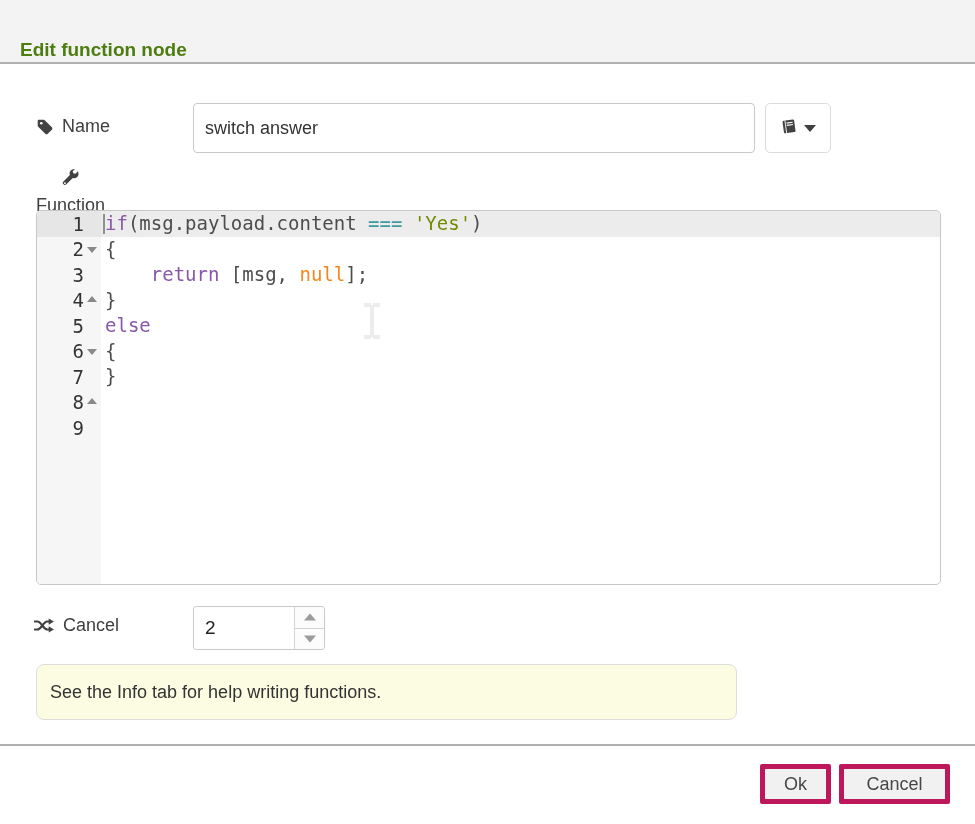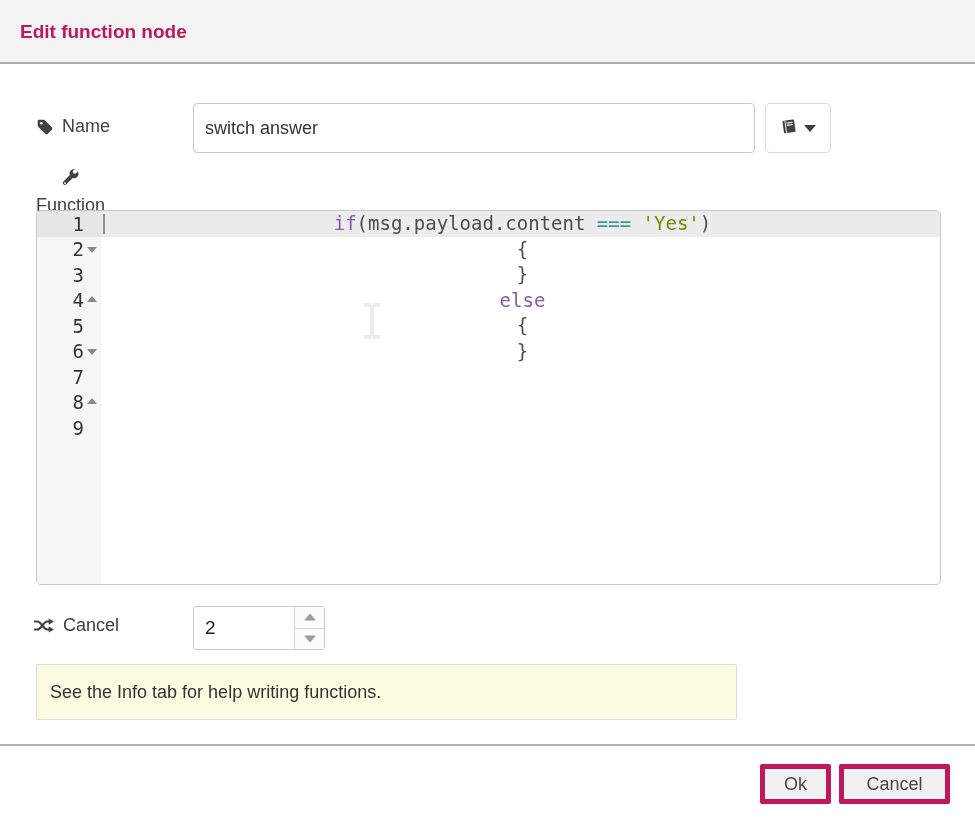--- a/index.html
+++ b/index.html
@@ -11,22 +11,22 @@
     color: #3f3f3f;
     overflow: hidden;
   }
 
   
   .dlg-header {
     position:absolute; top:0; left:0; width:975px; height:64px;
     background:#f3f3f3; border-bottom:2px solid #b0b0b0;
   }
   .dlg-title {
-    position:absolute; left:20px; top:21px;
-    font-size:19px; font-weight:bold; color:#be185d;
+    position:absolute; left:20px; top:39px;
+    font-size:19px; font-weight:bold; color:#4d7c0f;
   }
 
   
   .row-label {
     position:absolute; display:flex; align-items:center; gap:8px;
     font-size:18px; color:#404040;
   }
   .row-label svg { display:block; }
   #name-label { left:36px; top:116px; }
   #function-label { left:36px; top:169px;flex-direction:column; }
@@ -75,21 +75,21 @@
   .fold.open::after {
     content:''; position:absolute; left:2px; top:5px;
     border-left:5px solid transparent; border-right:5px solid transparent;
     border-top:6px solid #898989;
   }
   .fold.close::after {
     content:''; position:absolute; left:2px; top:3px;
     border-left:5px solid transparent; border-right:5px solid transparent;
     border-bottom:6px solid #898989;
   }
-  .editor-code { flex:1; position:relative;text-align:center; }
+  .editor-code { flex:1; position:relative; }
   .code-row {
     height:25.5px; line-height:25.5px; white-space:pre;
     padding-left:4px; color:#4D4D4C; position:relative;
   }
   .code-row.active { background:#ececec; }
   .cursor {
     position:absolute; left:2px; top:3px; width:2px; height:20px;
     background:#8f8f8f;
   }
 
@@ -117,21 +117,21 @@
   }
   .spin-down::after {
     content:''; position:absolute; left:50%; top:50%; transform:translate(-50%,-50%);
     border-left:6px solid transparent; border-right:6px solid transparent;
     border-top:7px solid #9a9a9a;
   }
 
   
   .tip-box {
     position:absolute; left:36px; top:664px; width:701px; height:56px;
-    background:#fcfce2; border:1px solid #dddddd; border-radius:2px;
+    background:#fcfce2; border:1px solid #dddddd; border-radius:8px;
     display:flex; align-items:center; padding-left:13px;
     font-size:18px; color:#333;
   }
 
   
   .footer-line {
     position:absolute; left:0; top:744px; width:975px; height:0;
     border-top:2px solid #b0b0b0;
   }
   .btn {
@@ -218,20 +218,21 @@
         <span class="fold close"></span>
       </div>
       <div class="gutter-row">
         <span class="lnum">9</span>
         <span class="fold"></span>
       </div>
     </div>
   <div class="editor-code">
       <div class="code-row active"><span class="cursor"></span><span style="color: rgb(137, 89, 168);">if</span><span style="color: rgb(77, 77, 76);">(msg.payload.content </span><span style="color: rgb(62, 153, 159);">===</span><span style="color: rgb(77, 77, 76);"> </span><span style="color: rgb(113, 140, 0);">'Yes'</span><span style="color: rgb(77, 77, 76);">)</span></div>
       <div class="code-row"><span style="color: rgb(77, 77, 76);">{</span></div>
+      <div class="code-row"><span style="color: rgb(77, 77, 76);">    </span><span style="color: rgb(137, 89, 168);">return</span><span style="color: rgb(77, 77, 76);"> [msg, </span><span style="color: rgb(245, 135, 31);">null</span><span style="color: rgb(77, 77, 76);">];</span></div>
       <div class="code-row"><span style="color: rgb(77, 77, 76);">}</span></div>
       <div class="code-row"><span style="color: rgb(137, 89, 168);">else</span></div>
       <div class="code-row"><span style="color: rgb(77, 77, 76);">{</span></div>
       <div class="code-row"><span style="color: rgb(77, 77, 76);">}</span></div>
       <div class="code-row"></div>
     </div>
 </div>
 
 <div class="ibeam">
   <svg width="22" height="36" viewBox="0 0 22 36">

